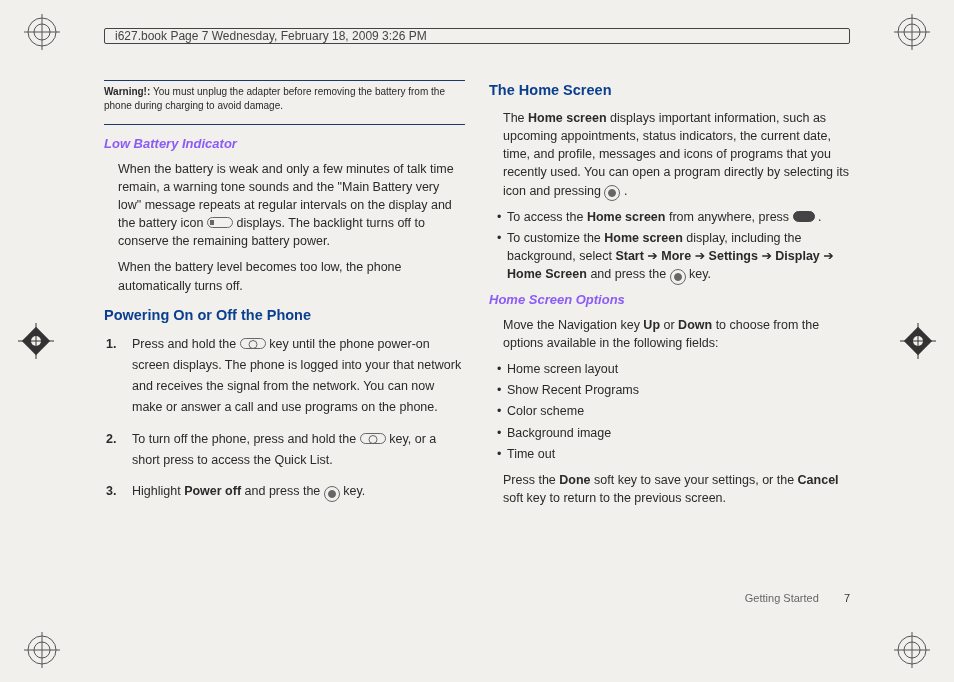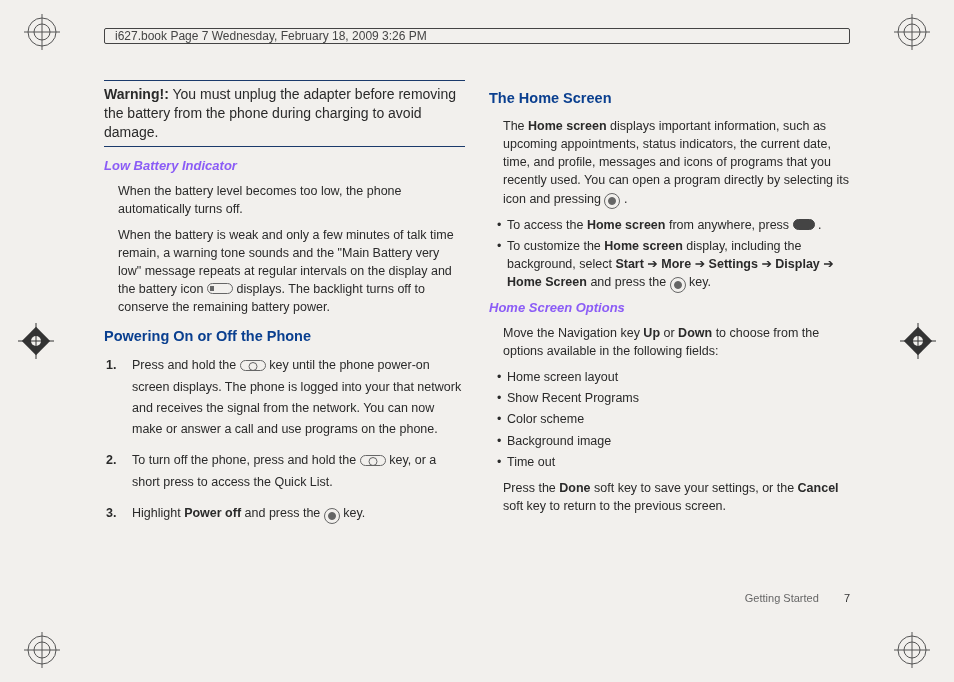--- a/index.html
+++ b/index.html
@@ -55,22 +55,22 @@
     }
     .col {
       flex: 1;
       font-size: 12.5px;
       line-height: 1.45;
       color: #2a2a2a;
     }
     .warning-box {
       border-top: 1.5px solid #1b3a6b;
       border-bottom: 1.5px solid #1b3a6b;
-      padding: 4px 0 4px 0;
-      font-size: 14px;
+      padding: 4px 0 12px 0;
+      font-size: 10px;
       line-height: 1.35;
       margin-bottom: 10px;
     }
     .warning-box .wlabel {
       font-weight: bold;
     }
     h3.blue-italic {
       color: #8b5cf6;
       font-style: italic;
       font-weight: bold;
@@ -236,26 +236,26 @@
 
   <div class="col">
     <div class="warning-box">
       <span class="wlabel">Warning!:</span>
       <span>You must unplug the adapter before removing the battery from the phone during charging to avoid damage.</span>
     </div>
 
     <h3 class="blue-italic">Low Battery Indicator</h3>
 
     <div class="indent-block">
-      <p class="body">When the battery level becomes too low, the phone automatically turns off.</p>
       <p class="body">
         <span>When the battery is weak and only a few minutes of talk time remain, a warning tone sounds and the "Main Battery very low" message repeats at regular intervals on the display and the battery icon </span>
         <span class="icon-key batt"></span>
         <span> displays. The backlight turns off to conserve the remaining battery power.</span>
       </p>
+      <p class="body">When the battery level becomes too low, the phone automatically turns off.</p>
     </div>
 
     <h2 class="blue-heading">Powering On or Off the Phone</h2>
 
     <ol class="numbered">
       <li>
         <span class="num">1.</span>
         <span>Press and hold the </span>
         <span class="icon-key power"></span>
         <span> key until the phone power-on screen displays. The phone is logged into your that network and receives the signal from the network. You can now make or answer a call and use programs on the phone.</span>
@@ -271,21 +271,21 @@
         <span>Highlight </span>
         <span class="b">Power off</span>
         <span> and press the </span>
         <span class="icon-key round"></span>
         <span> key.</span>
       </li>
     </ol>
   </div>
 
   <div class="col">
-    <h2 class="blue-heading" style="margin-top:8px">The Home Screen</h2>
+    <h2 class="blue-heading" style="margin-top:0">The Home Screen</h2>
 
     <div class="indent-block">
       <p class="body">
         <span>The </span>
         <span class="b">Home screen</span>
         <span> displays important information, such as upcoming appointments, status indicators, the current date, time, and profile, messages and icons of programs that you recently used. You can open a program directly by selecting its icon and pressing </span>
         <span class="icon-key round"></span>
         <span>.</span>
       </p>
     </div>

